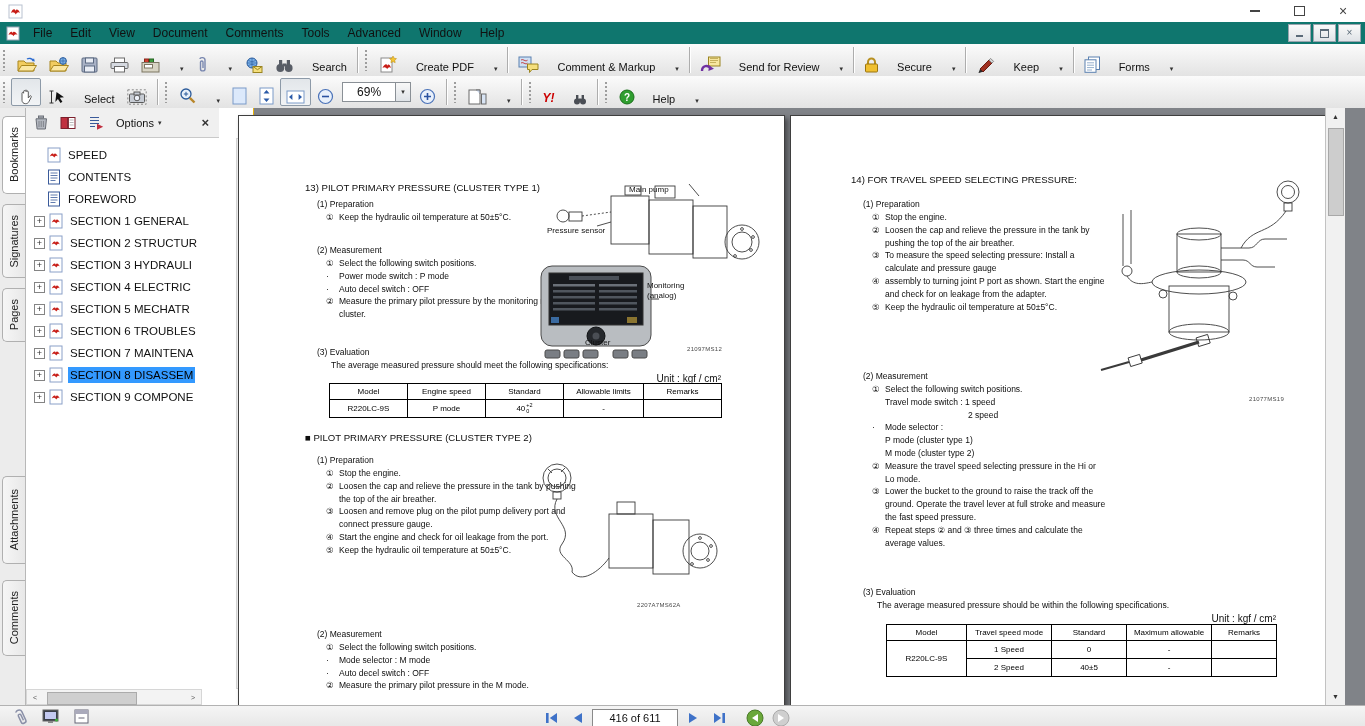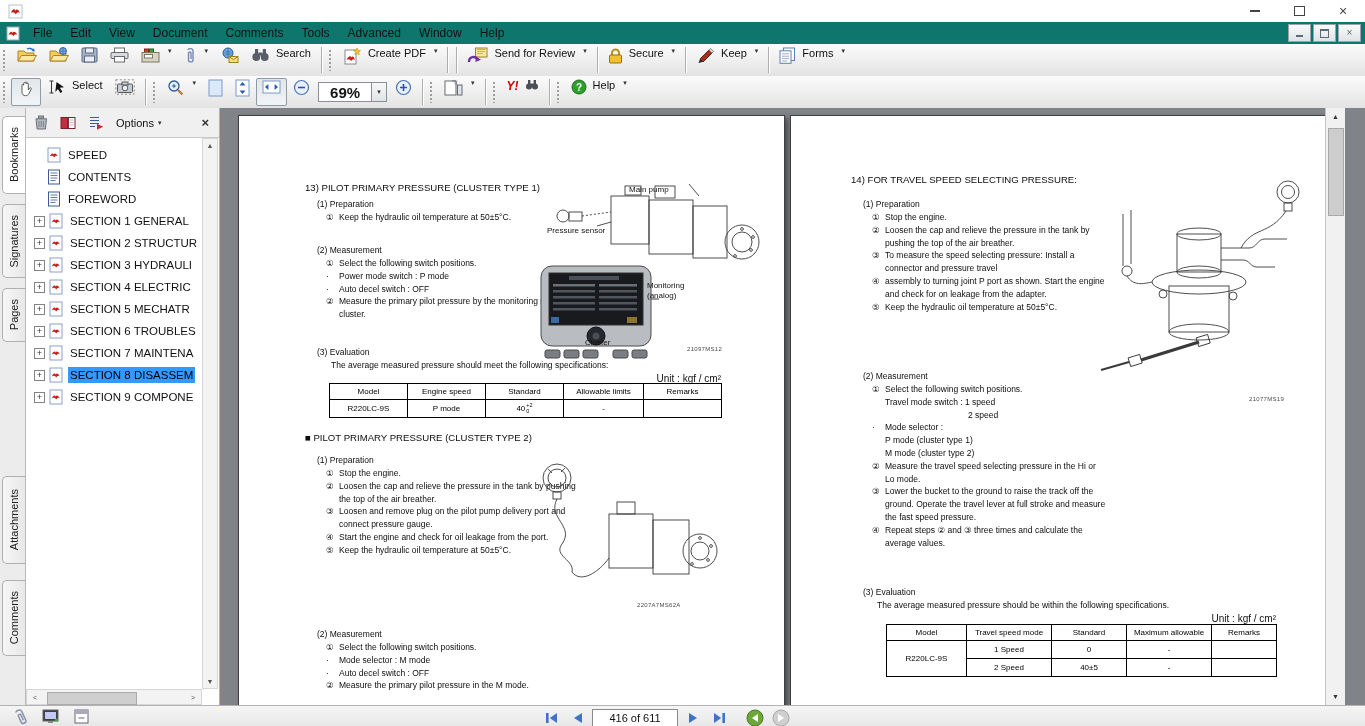--- a/index.html
+++ b/index.html
@@ -23,39 +23,39 @@
     display:flex;align-items:center;justify-content:center;color:#5a6a78;font-size:10px;line-height:10px;}
   .imin{width:7px;height:2px;background:#5a6a78;display:inline-block;margin-top:6px;}
   .imax{width:7px;height:6px;border:1px solid #5a6a78;border-top-width:2px;display:inline-block;}
   
   .toolbar{position:absolute;left:0;width:1365px;height:32px;display:flex;align-items:center;
     background:linear-gradient(#fbfbfb,#e3e3e3);border-bottom:1px solid #b4b4b4;font-size:11px;}
   #toolbar1{top:44px;} #toolbar2{top:76px;}
   .grip{width:5px;height:22px;margin:0 4px 0 2px;
     background-image:radial-gradient(circle,#9d9d9d 0.8px,transparent 1px);background-size:4px 4px;}
   .vsep{width:1px;height:26px;background:#adadad;margin:0 4px;box-shadow:1px 0 0 #fff;}
-  .tbtn{height:26px;display:flex;align-items:flex-start;gap:6px;padding:0 5px;border:1px solid transparent;
+  .tbtn{height:26px;display:flex;align-items:flex-end;gap:18px;padding:0 5px;border:1px solid transparent;
     border-radius:2px;white-space:nowrap;}
   .tbtn.active{border:1px solid #8d9aa8;background:linear-gradient(#e2e6ea,#f2f4f6);}
   .caret{font-size:7px;color:#333;margin-left:2px;}
   .zoombox{width:52px;height:18px;border:1px solid #8a9096;background:#fff;display:flex;
-    align-items:center;justify-content:center;font-size:15px;font-weight:bold;}
+    align-items:center;justify-content:center;font-size:12px;}
   .zoomdrop{width:14px;height:18px;border:1px solid #8a9096;border-left:none;background:linear-gradient(#f8f8f8,#dfe3e7);
     display:flex;align-items:center;justify-content:center;font-size:7px;color:#333;}
   
   #main{position:absolute;left:0;top:108px;width:1365px;height:597px;background:#808388;}
   
   #tabstrip{position:absolute;left:0;top:0;width:25px;height:597px;background:#ececec;border-right:1px solid #b8b8b8;}
   .vtab{position:absolute;left:2px;width:22px;border:1px solid #b0b0b0;border-right:none;
     border-radius:5px 0 0 5px;background:linear-gradient(90deg,#f6f6f6,#e8e8e8);
     display:flex;align-items:center;justify-content:center;}
   .vtab span{writing-mode:vertical-rl;transform:rotate(180deg);font-size:11px;color:#222;}
   .vtab.activetab{background:#fff;}
   
-  #panel{position:absolute;left:26px;top:0;width:193px;height:597px;background:#fff;border-right:1px solid #eab308;}
+  #panel{position:absolute;left:26px;top:0;width:193px;height:597px;background:#fff;border-right:1px solid #eab308;padding-left:34px;}
   #panel-header{position:absolute;left:0;top:0;width:193px;height:30px;background:#f0f0f0;
     border-bottom:1px solid #c9c9c9;display:flex;align-items:center;gap:8px;padding:0 6px;box-sizing:border-box;font-size:11px;}
   .ph-btn{display:flex;align-items:center;gap:2px;padding:2px;}
   #panel-close{margin-left:auto;font-size:13px;font-weight:bold;color:#333;padding:0 4px;}
   #bm-list{position:absolute;left:0;top:30px;width:176px;height:551px;overflow:hidden;}
   .bm-row{display:flex;align-items:center;height:22px;padding-left:8px;font-size:11.5px;}
   .bm-exp{width:9px;height:9px;border:1px solid #848484;background:#fff;font-size:9px;line-height:8px;
     text-align:center;color:#333;flex:none;margin-right:4px;}
   .bm-spacer{width:13px;flex:none;}
   .bm-ico{flex:none;margin-right:5px;display:flex;}
@@ -239,20 +239,31 @@
         <svg width="19" height="18">
           <rect x="2" y="3" width="11" height="14" fill="#fff" stroke="#8a8a8a"></rect>
           <path d="M3.5 13 C5.5 8.5 8 8.5 8.3 10.8 C8.8 8.5 11 9 12 13 C10.5 11.6 9.2 12.3 8.2 14.2 C7.1 12.3 5.3 11.6 3.5 13 Z" fill="#c81d17"></path>
           <path d="M14 1 l1.1 2.2 2.4.4 -1.7 1.7.4 2.4 -2.2-1.1 -2.1 1.1.4-2.4 -1.8-1.7 2.4-.4 z" fill="#f4c430" stroke="#b8860b" stroke-width=".5"></path>
         </svg>
       </span>
     <span>Create PDF</span>
     <span class="caret">▾</span>
   </div>
   <div class="vsep"></div>
+  <div class="tbtn">
+    <span>
+        <svg width="21" height="17">
+          <rect x="1" y="1" width="12" height="10" fill="#cfe0f4" stroke="#5a80b0"></rect>
+          <path d="M3 4.2 c2 -2 4 2 6.5 0 M3 7.2 c2 -2 4 2 6.5 0" stroke="#c03030" fill="none"></path>
+          <path d="M9.5 8 h10.5 v5.5 h-6 l-2.5 3 v-3 h-2 z" fill="#f5df7d" stroke="#9a8420"></path>
+        </svg>
+      </span>
+    <span>Comment &amp; Markup</span>
+    <span class="caret">▾</span>
+  </div>
   <div class="vsep"></div>
   <div class="tbtn">
     <span>
         <svg width="21" height="17">
           <rect x="8.5" y="1" width="11.5" height="9" fill="#f7e7a0" stroke="#9a8420"></rect>
           <path d="M10 2.5 h8 M10 4.5 h8 M10 6.5 h6" stroke="#b09a40" stroke-width=".7"></path>
           <path d="M2 15 C2 9 8 9 10.5 12" stroke="#7030a0" stroke-width="2.4" fill="none"></path>
           <path d="M9 9.5 l5 3.2 -5.6 2.2 z" fill="#7030a0"></path>
         </svg>
       </span>
@@ -796,21 +807,21 @@
         <div class="li">
             <span class="n">①</span>
             <span class="t">Stop the engine.</span>
           </div>
         <div class="li">
             <span class="n">②</span>
             <span class="t">Loosen the cap and relieve the pressure in the tank by pushing the top of the air breather.</span>
           </div>
         <div class="li">
             <span class="n">③</span>
-            <span class="t">To measure the speed selecting pressure: Install a connector and pressure travel</span>
+            <span class="t">To measure the speed selecting pressure: Install a calculate and pressure gauge</span>
           </div>
         <div class="li">
             <span class="n">④</span>
             <span class="t">assembly to turning joint P port as shown. Start the engine and check for on leakage from the adapter.</span>
           </div>
         <div class="li">
             <span class="n">⑤</span>
             <span class="t">Keep the hydraulic oil temperature at 50±5°C.</span>
           </div>
       </div>

